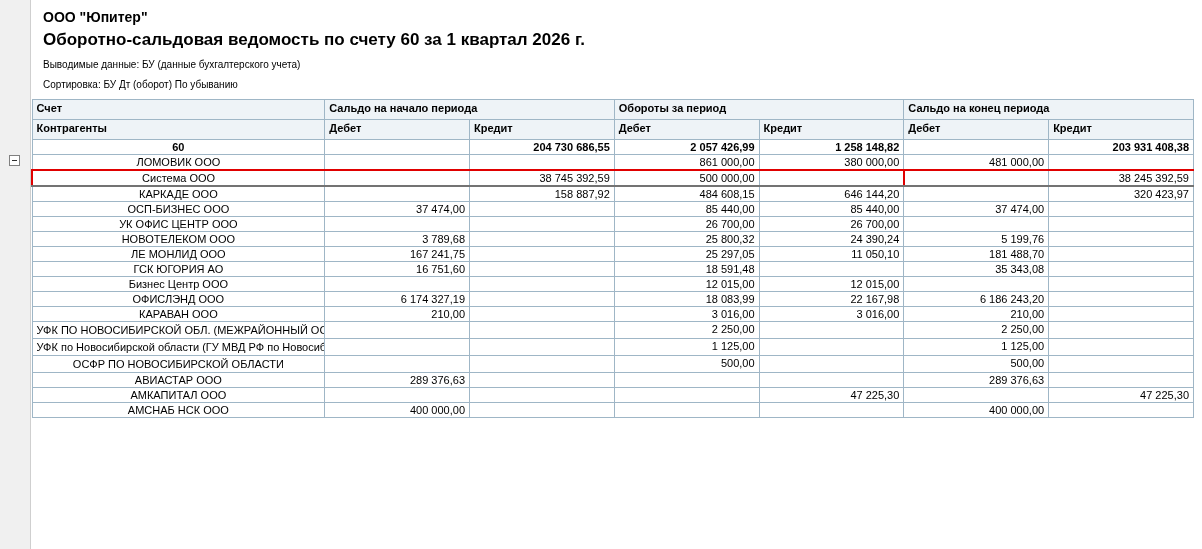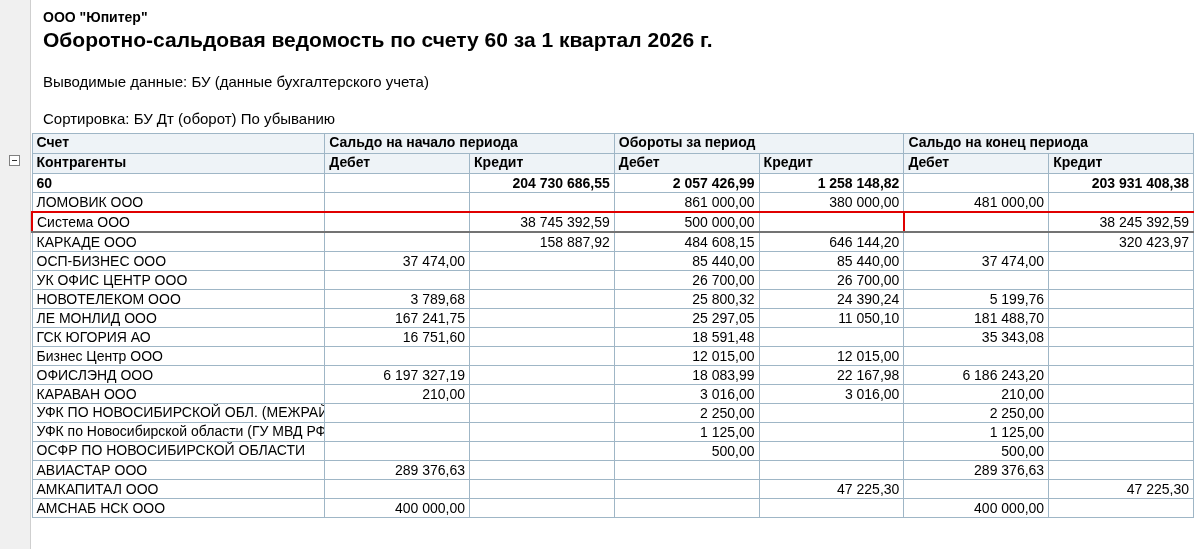--- a/index.html
+++ b/index.html
@@ -56,38 +56,38 @@
   .doc-head {
     padding: 8px 0 0 12px;
   }
   .org {
     font-size: 14px;
     font-weight: bold;
     color: #000;
     line-height: 18px;
   }
   .title {
-    font-size: 21px;
+    font-size: 17px;
     font-weight: bold;
     color: #000;
     line-height: 24px;
     margin-top: 2px;
   }
   .meta {
-    font-size: 15px;
+    font-size: 10px;
     color: #000;
     line-height: 15px;
-    margin-top: 22px;
+    margin-top: 5px;
   }
   table.osv {
     border-collapse: collapse;
     table-layout: fixed;
     width: 1163px;
     margin-top: 7px;
-    font-size: 14px;
+    font-size: 11px;
     color: #000;
   }
   table.osv td, table.osv th {
     border: 1px solid #9fb6c6;
     padding: 1px 4px;
     vertical-align: top;
     overflow: hidden;
     white-space: nowrap;
   }
   thead th {
@@ -99,21 +99,21 @@
   }
   thead th.left {
     text-align: left;
   }
   .col-name { width: 277px; }
   .col-num  { width: 137px; }
   td.num {
     text-align: right;
     font-variant-numeric: tabular-nums;
   }
-  td.name { text-align: left; white-space: normal; }
+  td.name { text-align: center; white-space: normal; }
   tr.total td {
     font-weight: bold;
     background: #ffffff;
   }
   tr.total td.name { padding-left: 4px; }
   td.indent { padding-left: 14px; }
   tr.row-highlight td {
     border-top: 2px solid #e00000;
     border-bottom: 2px solid #737373;
   }
@@ -256,21 +256,21 @@
             <td class="name indent">Бизнес Центр ООО</td>
             <td class="num"></td>
             <td class="num"></td>
             <td class="num">12 015,00</td>
             <td class="num">12 015,00</td>
             <td class="num"></td>
             <td class="num"></td>
           </tr>
           <tr>
             <td class="name indent">ОФИСЛЭНД ООО</td>
-            <td class="num">6 197 327,19</td>
+            <td class="num">6 174 327,19</td>
             <td class="num"></td>
             <td class="num">18 083,99</td>
             <td class="num">22 167,98</td>
             <td class="num">6 186 243,20</td>
             <td class="num"></td>
           </tr>
           <tr>
             <td class="name indent">КАРАВАН ООО</td>
             <td class="num">210,00</td>
             <td class="num"></td>

